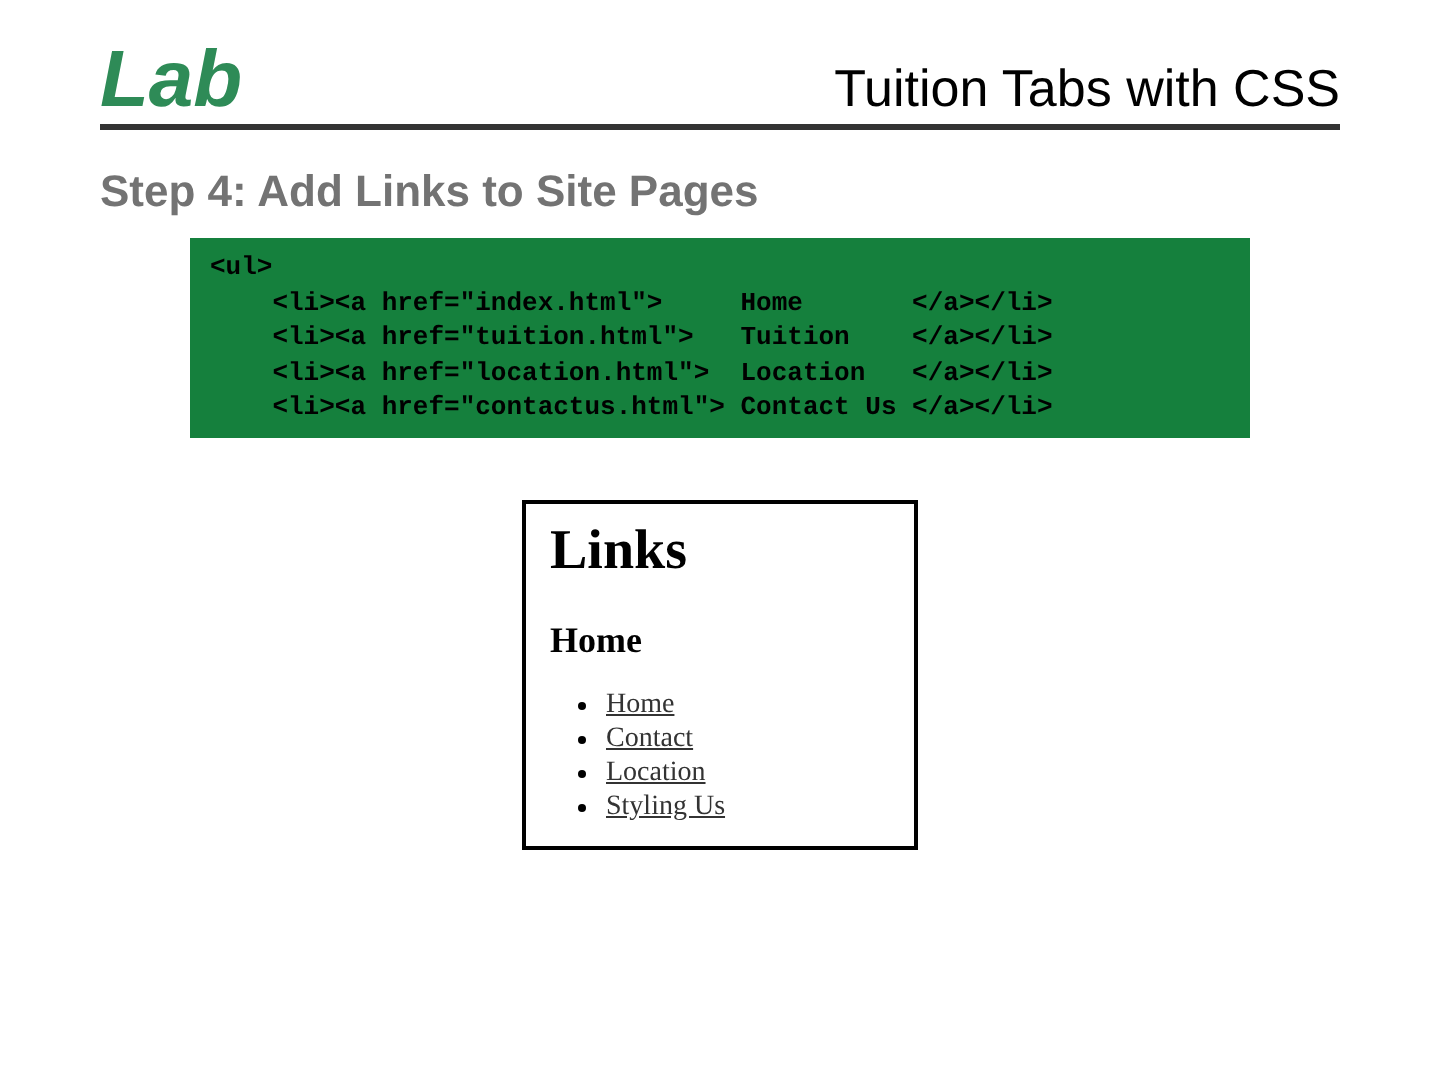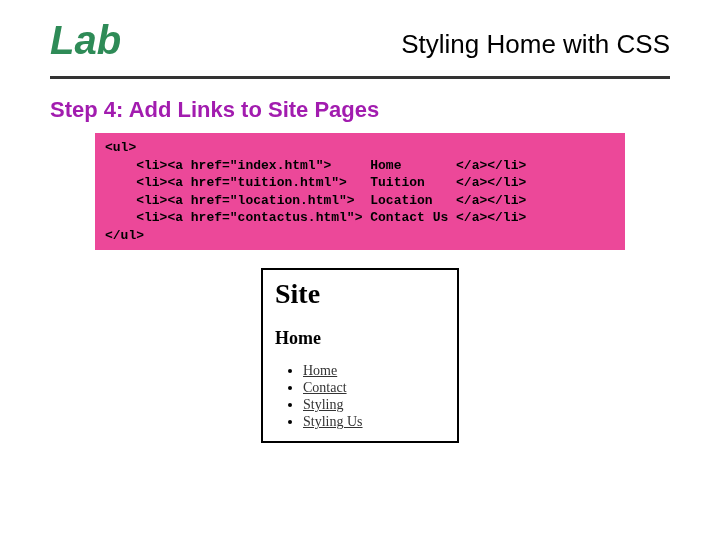--- a/index.html
+++ b/index.html
@@ -12,43 +12,43 @@
     color: #000;
   }
   .page {
     padding: 20px 50px 0 50px;
   }
   .header-row {
     display: flex;
     justify-content: space-between;
     align-items: flex-end;
     border-bottom: 3px solid #333;
-    padding-bottom: 16px;
+    padding-bottom: 2px;
   }
   .lab {
     font-size: 40px;
     font-weight: bold;
     font-style: italic;
     color: #2e8b57;
     line-height: 1;
   }
   .title {
     font-size: 26px;
     font-weight: normal;
     color: #000;
   }
   .step {
     font-size: 22px;
     font-weight: bold;
-    color: #a21caf;
+    color: #737373;
     margin: 18px 0 10px 0;
   }
   .codebox {
-    background: #ec4899;
-    margin: 0 auto 18px auto;
+    background: #15803d;
+    margin: 0 auto 31px auto;
     width: 510px;
     padding: 6px 10px 6px 10px;
     font-family: "Courier New", monospace;
     font-size: 13px;
     font-weight: bold;
     color: #000;
     line-height: 1.35;
   }
   .codebox .row {
     white-space: pre;
@@ -84,38 +84,37 @@
     color: #333;
   }
 </style>
 </head>
 <body>
 
 <div class="page">
 
   <div class="header-row">
     <div class="lab">Lab</div>
-    <div class="title">Styling Home with CSS</div>
+    <div class="title">Tuition Tabs with CSS</div>
   </div>
 
   <div class="step">Step 4:  Add Links to Site Pages</div>
 
   <div class="codebox">
     <div class="row">&lt;ul&gt;</div>
     <div class="row">    &lt;li&gt;&lt;a href="index.html"&gt;     Home       &lt;/a&gt;&lt;/li&gt;</div>
     <div class="row">    &lt;li&gt;&lt;a href="tuition.html"&gt;   Tuition    &lt;/a&gt;&lt;/li&gt;</div>
     <div class="row">    &lt;li&gt;&lt;a href="location.html"&gt;  Location   &lt;/a&gt;&lt;/li&gt;</div>
     <div class="row">    &lt;li&gt;&lt;a href="contactus.html"&gt; Contact Us &lt;/a&gt;&lt;/li&gt;</div>
-    <div class="row">&lt;/ul&gt;</div>
   </div>
 
   <div class="preview">
-    <h1>Site</h1>
+    <h1>Links</h1>
     <h2>Home</h2>
     <ul>
       <li><span>Home</span></li>
       <li><span>Contact</span></li>
-      <li><span>Styling</span></li>
+      <li><span>Location</span></li>
       <li><span>Styling Us</span></li>
     </ul>
   </div>
 
 </div>
 
 </body></html>

